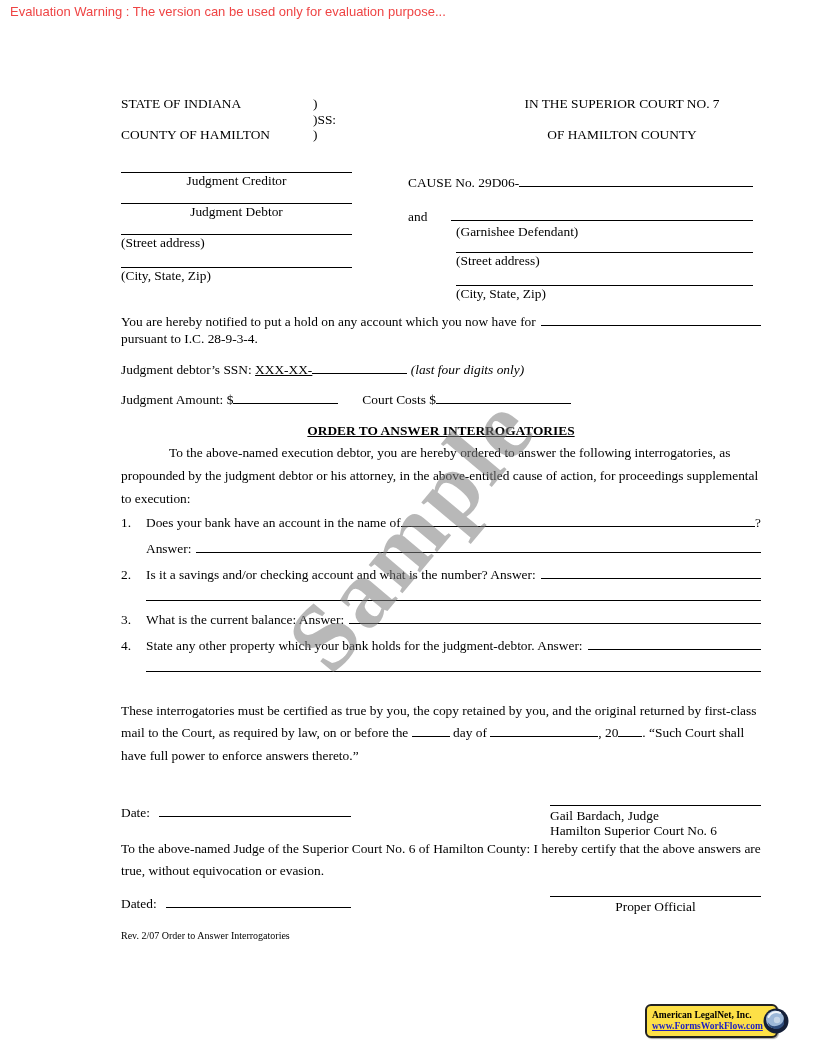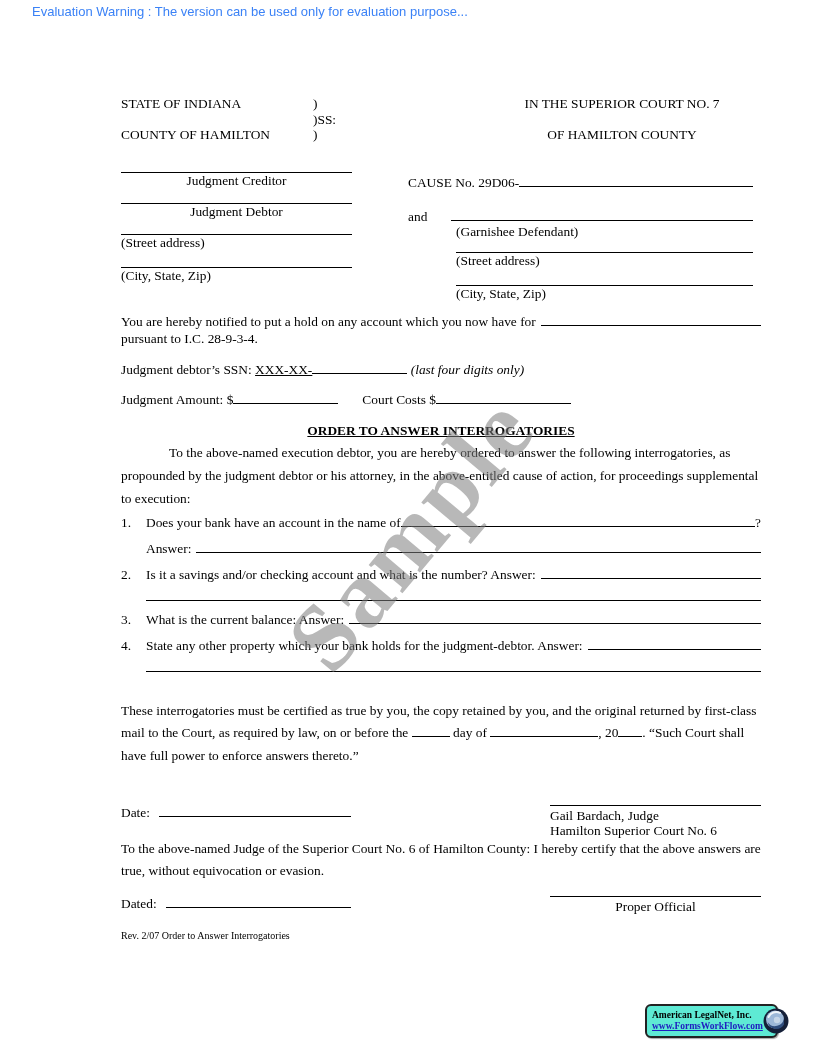--- a/index.html
+++ b/index.html
@@ -2,23 +2,22 @@
 <html><head>
 <meta charset="utf-8">
 <style>
   html,body{margin:0;padding:0;}
   body{
     width:816px;height:1056px;background:#ffffff;position:relative;
     font-family:"Liberation Serif",serif;color:#000;overflow:hidden;
   }
   .warning{
     position:absolute;top:4px;left:10px;
-    font-family:"Liberation Sans",sans-serif;font-size:13px;color:#3b82f6;
+    font-family:"Liberation Sans",sans-serif;font-size:13px;color:#ef4444;
     white-space:nowrap;
-    margin-left:22px;
   }
   .content{padding:96px 55px 0 121px;font-size:13.4px;line-height:16px;}
   p{margin:0;}
   .row{display:flex;align-items:baseline;}
   .fill{flex:1 1 auto;height:13px;border-bottom:1px solid #000;}
   .blank{display:inline-block;height:13px;border-bottom:1px solid #000;vertical-align:baseline;}
   
   .hrow{display:flex;line-height:15.5px;}
   .hleft{width:192px;}
   .hmid{width:40px;}
@@ -68,21 +67,21 @@
     position:absolute;left:245px;top:478px;width:330px;height:110px;
     display:flex;align-items:center;justify-content:center;
     transform:rotate(-50deg);
     font-family:"Liberation Serif",serif;font-weight:bold;font-size:96px;
     color:rgba(125,125,125,0.55);letter-spacing:3px;
     pointer-events:none;user-select:none;
   }
   
   .logo-box{
     position:absolute;left:645px;top:1004px;width:133px;height:34px;
-    border:2px solid #222;border-radius:6px;background:#5eead4;
+    border:2px solid #222;border-radius:6px;background:#fde047;
     box-sizing:border-box;display:flex;align-items:center;padding:1px 3px;
     box-shadow:1px 1px 1px rgba(0,0,0,0.35);
   }
   .logo-text{flex:1;padding-left:2px;line-height:11px;}
   .logo-company{font-size:9.5px;font-weight:bold;white-space:nowrap;}
   .logo-url{font-size:9.5px;font-weight:bold;color:#2020c0;text-decoration:underline;white-space:nowrap;cursor:pointer;}
 </style>
 </head>
 <body>
 

